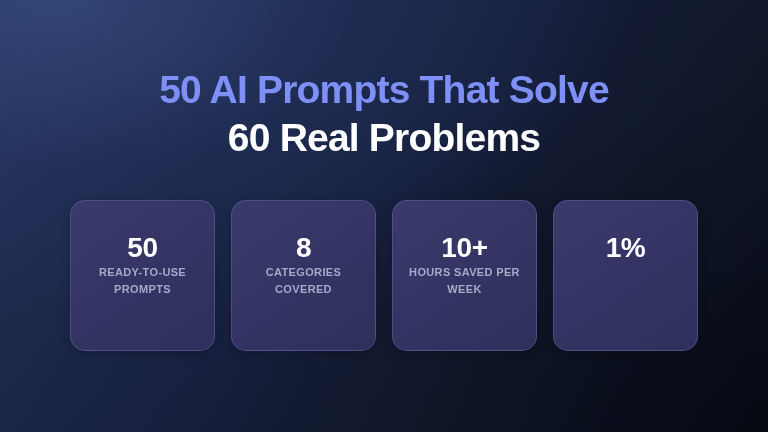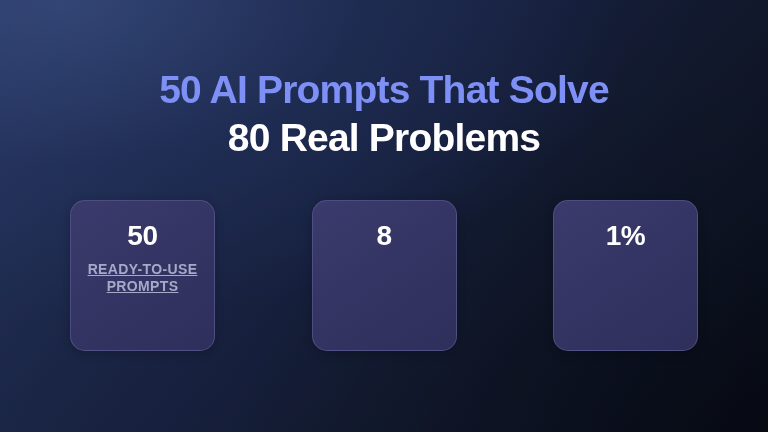--- a/index.html
+++ b/index.html
@@ -79,66 +79,69 @@
     width: 145px;
     height: 151px;
     box-sizing: border-box;
     border-radius: 15px;
     background: linear-gradient(145deg, #3a3a6c 0%, #353565 45%, #2f2f5c 100%);
     border: 1px solid rgba(128,132,190,0.34);
     box-shadow: 0 2px 10px rgba(0,0,0,0.22);
     display: flex;
     flex-direction: column;
     align-items: center;
-    padding-top: 19px;
+    padding-top: 31px;
   }
   .stat-value {
     color: #ffffff;
     font-size: 28px;
     line-height: 32px;
     font-weight: 700;
     letter-spacing: -0.4px;
   }
   .stat-label {
-    margin-top: 9px;
     color: #a6a9c8;
-    font-size: 14px;
+    font-size: 11px;
     line-height: 17px;
     font-weight: 700;
     letter-spacing: 0.35px;
     text-align: center;
     text-transform: uppercase;
     width: 120px;
-    text-decoration: underline;
   }
 </style>
 </head>
 <body>
 
 <div id="slide">
   <div id="sheen"></div>
 
   <div id="content">
 
     <div class="title-block">
       <h1 class="title-line title-line-1">50 AI Prompts That Solve</h1>
-      <h1 class="title-line title-line-2">80 Real Problems</h1>
+      <h1 class="title-line title-line-2">60 Real Problems</h1>
     </div>
 
     <div class="stats-row">
 
       <div class="stat-card">
         <div class="stat-value">50</div>
         <div class="stat-label">READY-TO-USE PROMPTS</div>
       </div>
 
       <div class="stat-card">
         <div class="stat-value">8</div>
+        <div class="stat-label">CATEGORIES COVERED</div>
       </div>
 
+      <div class="stat-card">
+        <div class="stat-value">10+</div>
+        <div class="stat-label">HOURS SAVED PER WEEK</div>
+      </div>
 
       <div class="stat-card">
         <div class="stat-value">1%</div>
       </div>
 
     </div>
 
   </div>
 </div>
 

